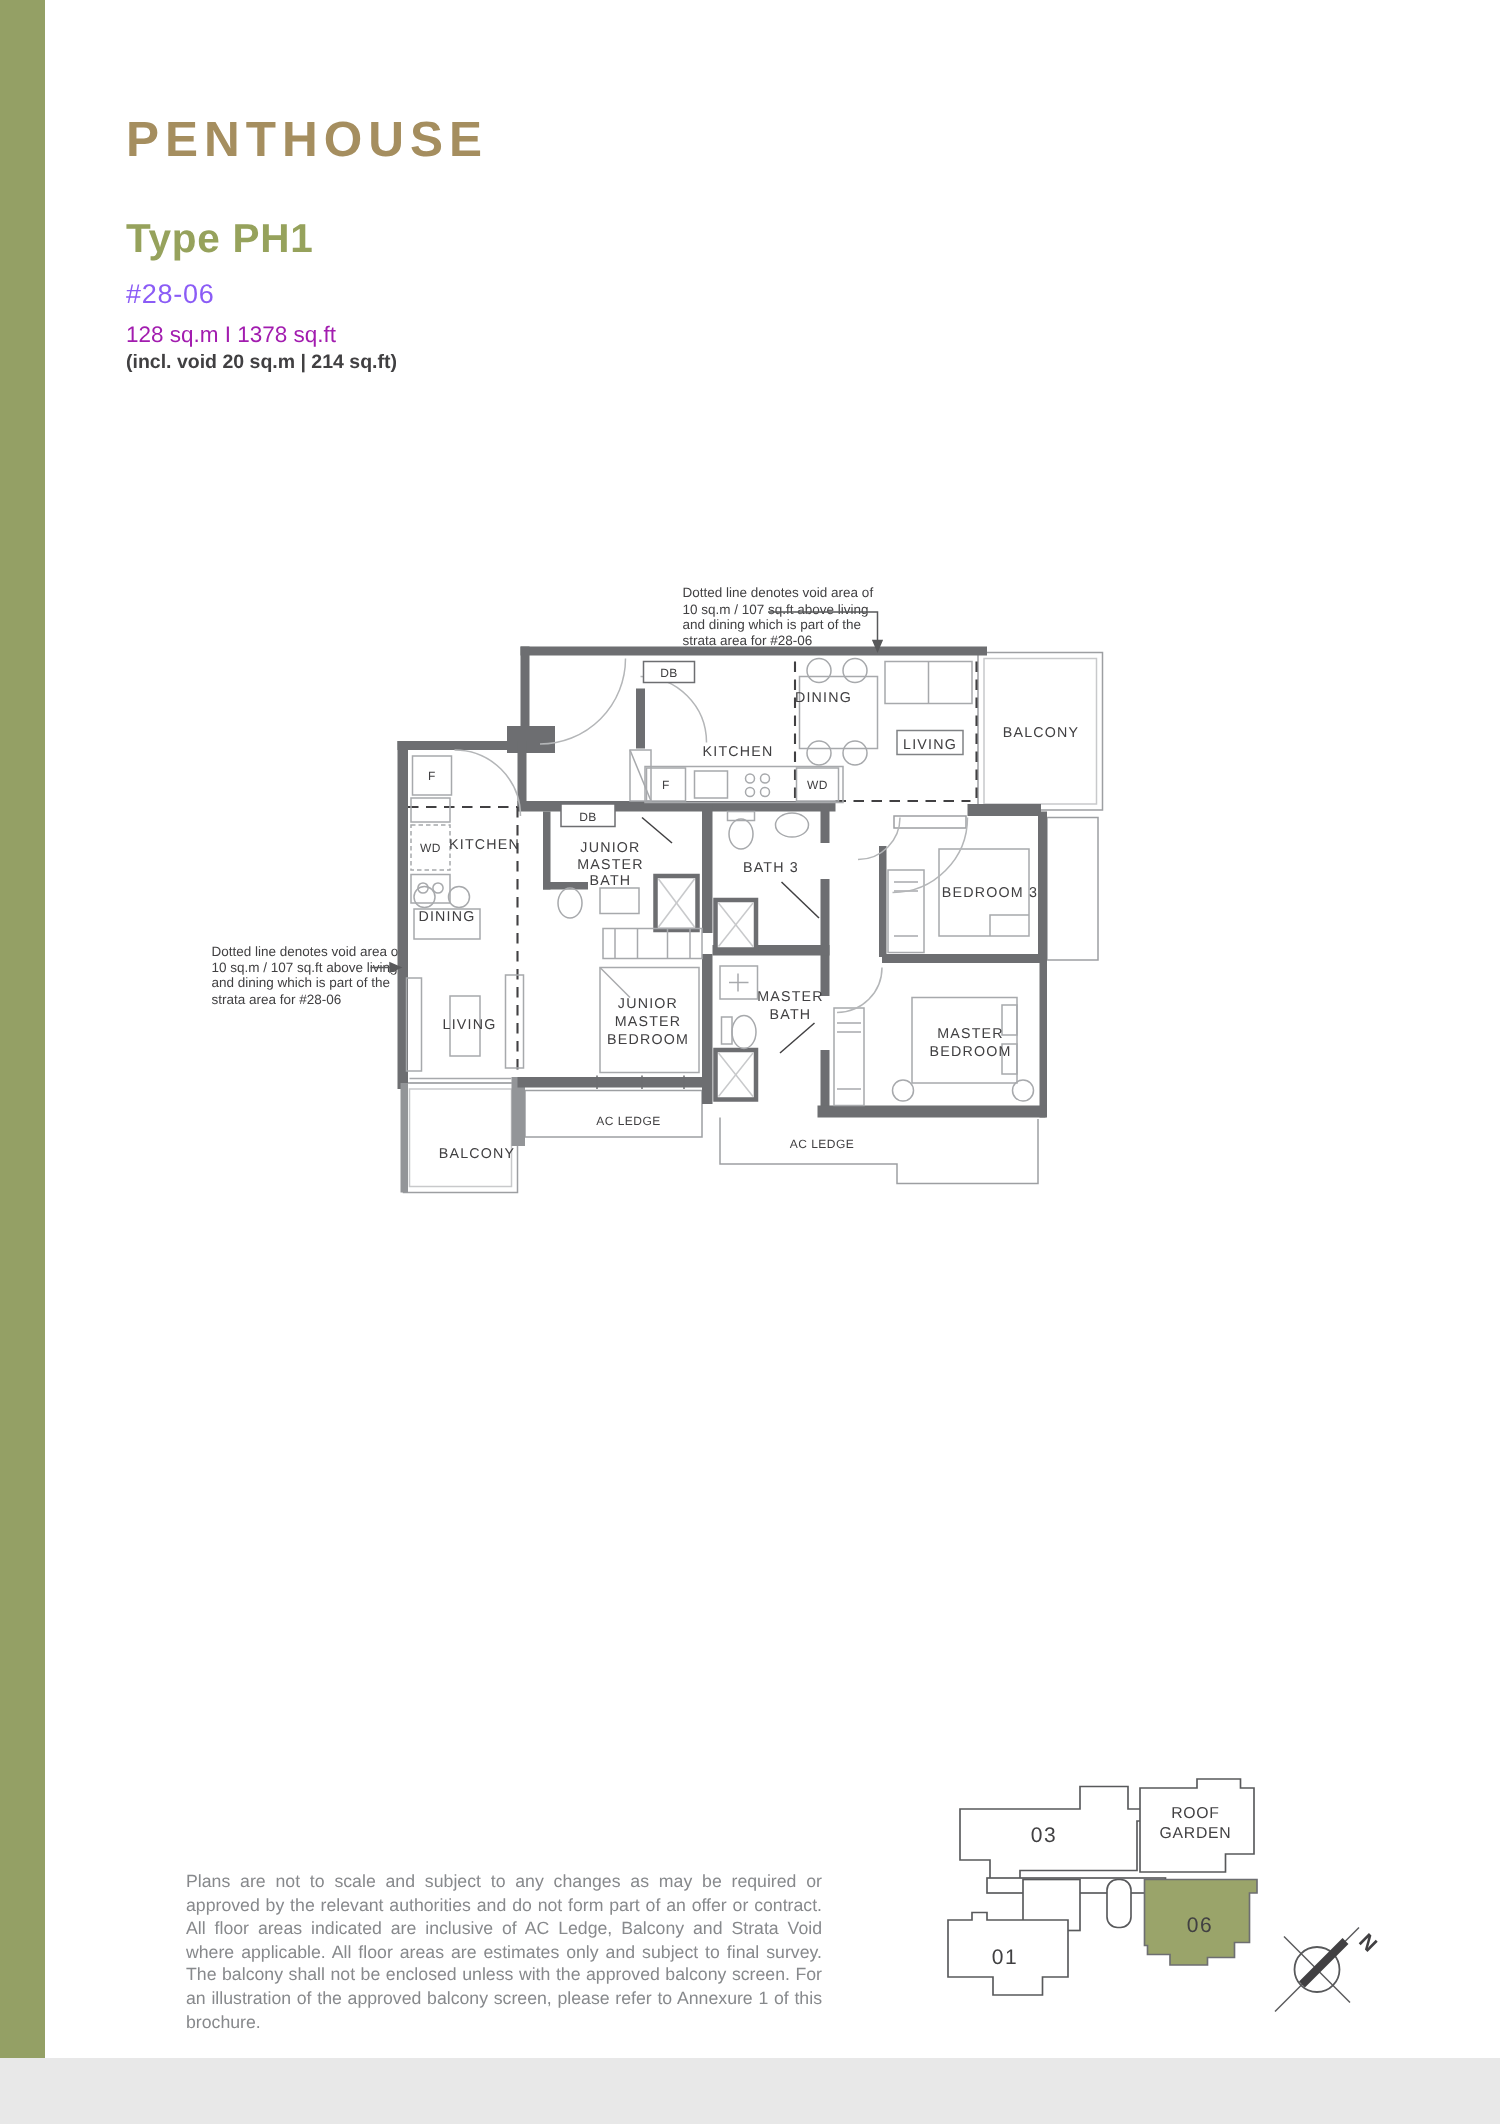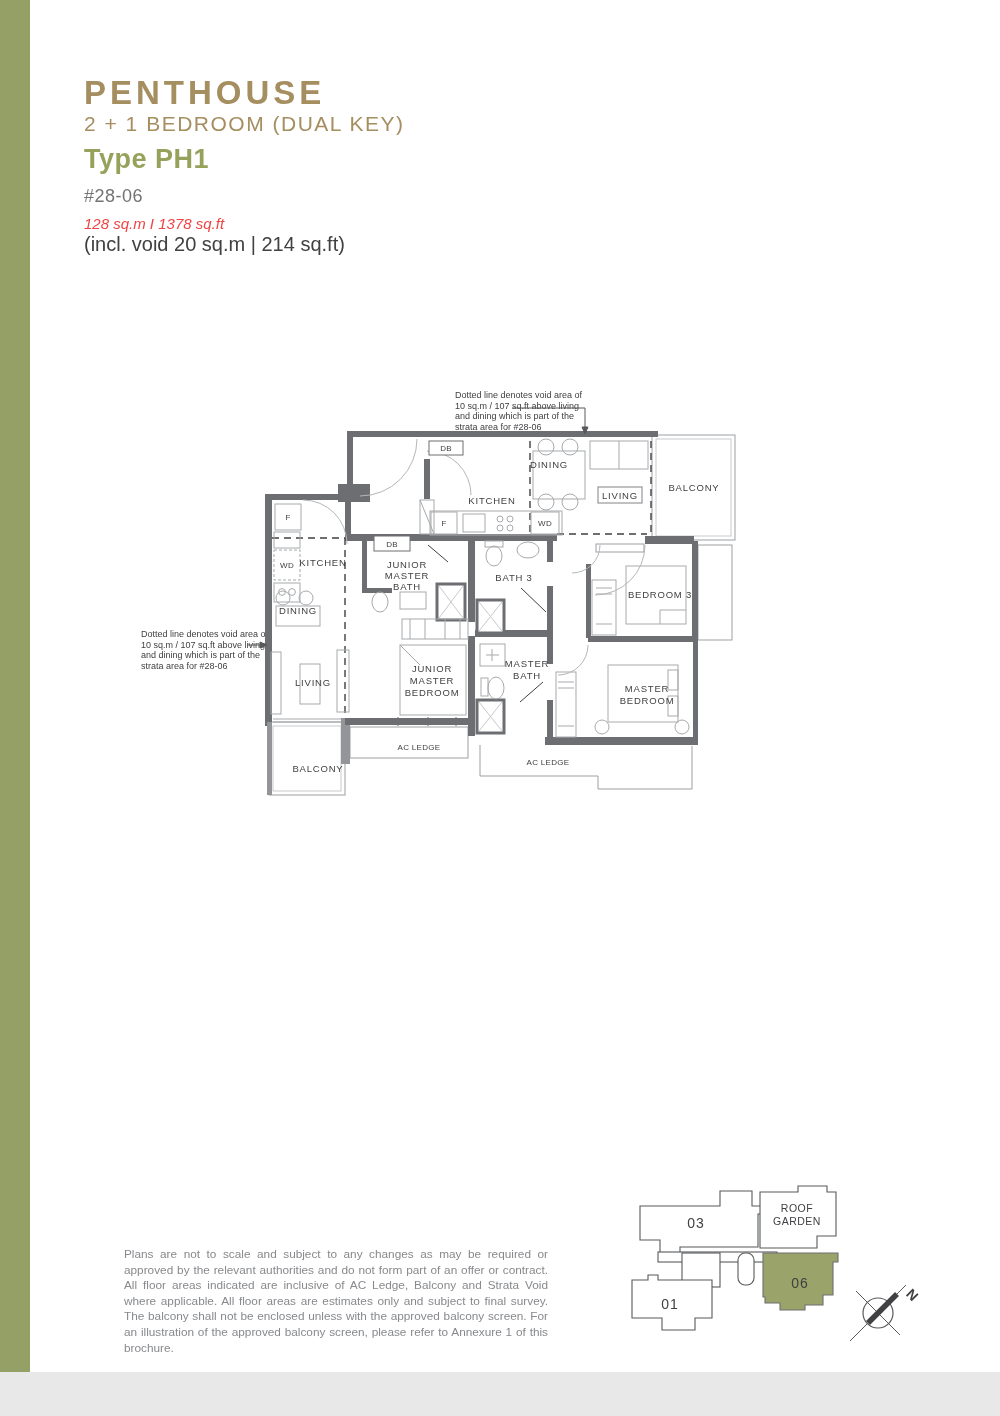--- a/index.html
+++ b/index.html
@@ -3,42 +3,41 @@
 <meta charset="utf-8">
 <style>
   html,body{margin:0;padding:0;background:#e8e8e8;}
   #page{position:relative;width:1000px;height:1372px;background:#ffffff;overflow:hidden;
         font-family:"Liberation Sans",sans-serif;}
   #sidebar{position:absolute;left:0;top:0;width:30px;height:1416px;background:#94A065;}
   .hdr{position:absolute;left:84px;}
   #title{top:74px;font-size:33px;font-weight:bold;letter-spacing:4px;color:#A58E5F;}
   #subtitle{top:112px;font-size:21px;font-weight:normal;letter-spacing:1.5px;color:#A58E5F;}
   #type{top:144px;font-size:27px;font-weight:bold;letter-spacing:0.5px;color:#96A25C;text-align:center;}
-  #unitno{top:186px;font-size:18px;font-weight:normal;color:#737373;letter-spacing:0.5px;}
-  #area1{top:215px;font-size:15px;color:#ef4444;font-style:italic;}
-  #area2{top:233px;font-size:20px;color:#414042;}
+  #unitno{top:186px;font-size:18px;font-weight:normal;color:#8b5cf6;letter-spacing:0.5px;}
+  #area1{top:215px;font-size:15px;color:#a21caf;}
+  #area2{top:233px;font-size:13px;color:#414042;font-weight:bold;}
   .note{position:absolute;font-size:9px;line-height:10.5px;color:#414042;}
   #note-top{left:455px;top:390px;}
   #note-left{left:141px;top:629px;}
   #disclaimer{position:absolute;left:84px;top:1247px;width:424px;font-size:11.8px;
               line-height:15.6px;color:#87898C;text-align:justify;margin-left:40px;}
   svg text{font-family:"Liberation Sans",sans-serif;fill:#414042;}
   .roomlbl{font-size:9.5px;letter-spacing:0.8px;}
   .fixlbl{font-size:8px;letter-spacing:0.3px;}
   .keylbl{font-size:14px;letter-spacing:1px;}
   .keylbl-sm{font-size:10.5px;letter-spacing:0.5px;}
 </style>
 </head>
 <body>
 
 <div id="page">
   <div id="sidebar"></div>
 
   <div class="hdr" id="title">PENTHOUSE</div>
-  <div class="hdr" id="subtitle">2 + 1 BEDROOM (DUAL KEY)</div>
   <div class="hdr" id="type">Type PH1</div>
   <div class="hdr" id="unitno">#28-06</div>
   <div class="hdr" id="area1">128 sq.m I 1378 sq.ft</div>
   <div class="hdr" id="area2">(incl. void 20 sq.m | 214 sq.ft)</div>
 
   <div class="note" id="note-top">
     <div>Dotted line denotes void area of</div>
     <div>10 sq.m / 107 sq.ft above living</div>
     <div>and dining which is part of the</div>
     <div>strata area for #28-06</div>

